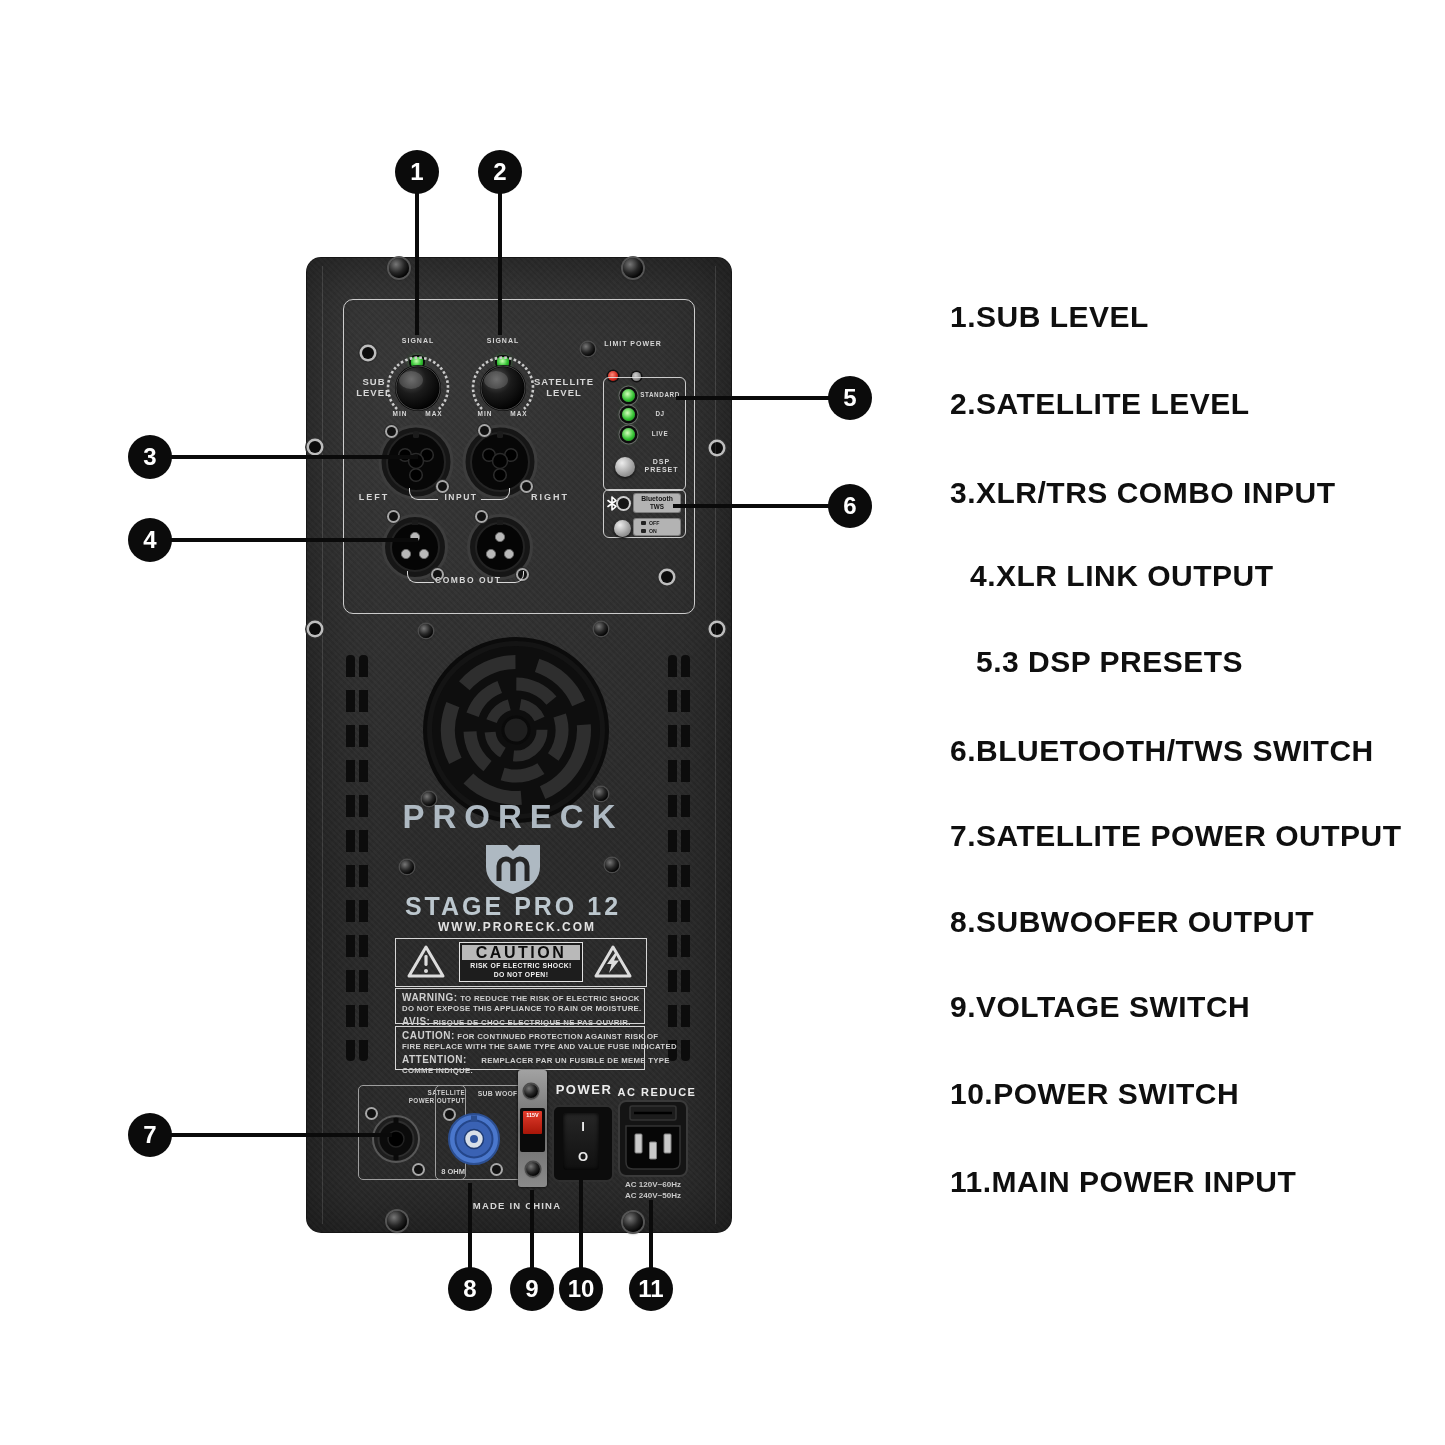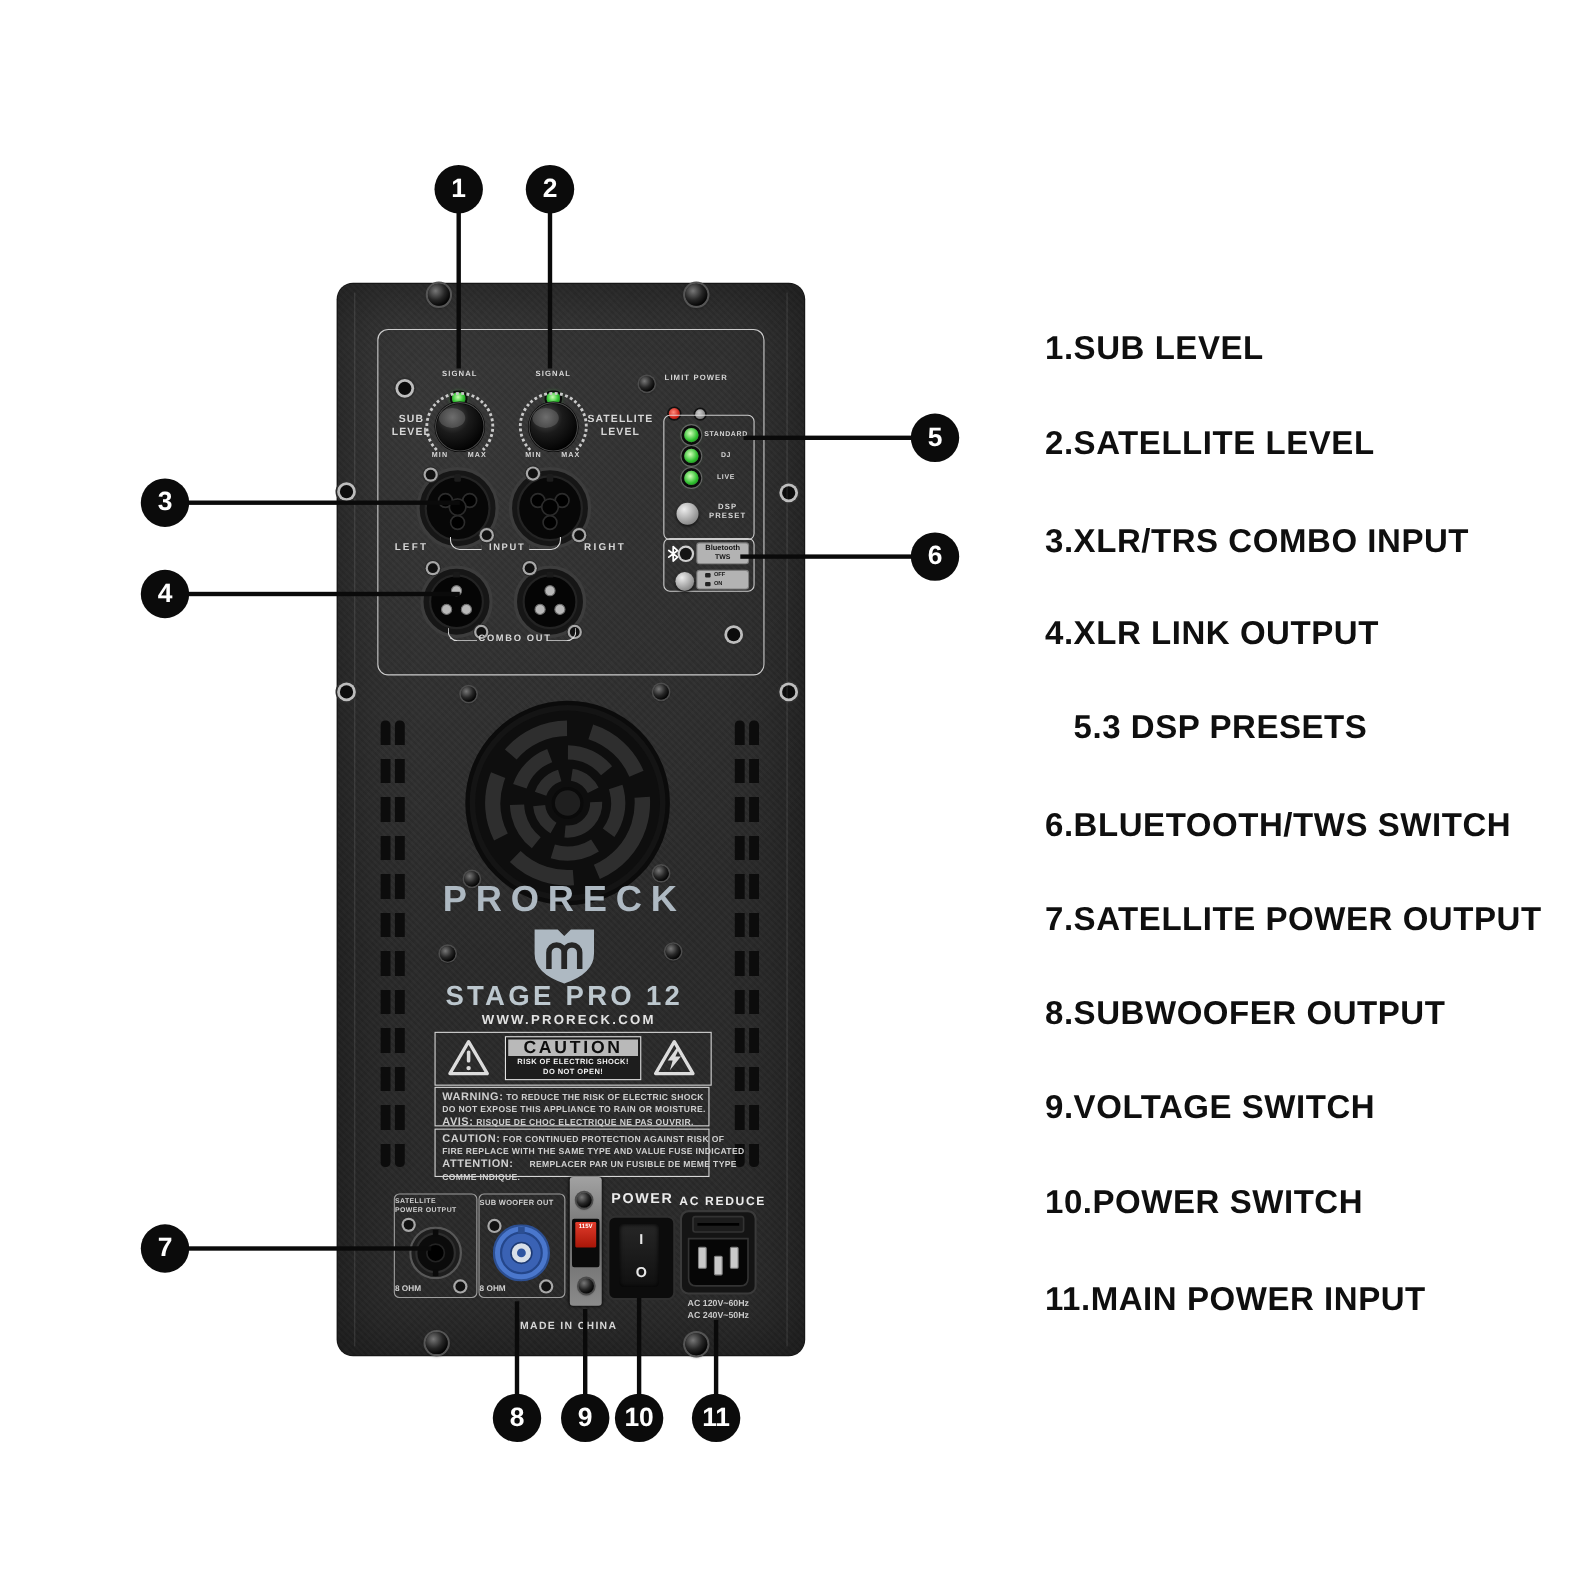--- a/index.html
+++ b/index.html
@@ -57,21 +57,21 @@
   
   .tbox{position:absolute;border:1.5px solid #d6d6d6;color:#cfcfcf;font-weight:700;}
   .tl{font-size:7.8px;line-height:1.32;letter-spacing:.3px;white-space:nowrap;}
   .tp{font-size:10px;letter-spacing:.5px;}
   .clabel{position:absolute;border:1px solid #e2e2e2;background:#1d1d1d;text-align:center;}
   .clabel .bar{margin:2px;background:#b9b9b9;color:#0d0d0d;font-weight:700;font-size:16px;
       letter-spacing:2.5px;line-height:15px;}
   .clabel .sub{color:#f2f2f2;font-weight:700;font-size:6.8px;line-height:1.3;letter-spacing:.4px;}
   
   .cbox{position:absolute;border:1px solid #9e9e9e;border-radius:5px;color:#cfcfcf;font-weight:700;
-      text-align:left;}
+      text-align:right;padding-left:32px;}
   
   .callout{position:absolute;width:44px;height:44px;border-radius:50%;background:#0b0b0b;color:#fff;
       font-weight:700;font-size:24px;display:flex;align-items:center;justify-content:center;z-index:6;}
   .cline{position:absolute;background:#0a0a0a;z-index:5;}
   .legend-item{position:absolute;left:950px;font-weight:700;font-size:30px;color:#0f0f0f;
       letter-spacing:.5px;white-space:nowrap;}
   .rocker{position:absolute;left:245px;top:847px;width:58px;height:73px;background:#0c0c0c;
       border:2px solid #2f2f2f;border-radius:7px;}
   .rocker .pad{position:absolute;left:9px;top:6px;width:36px;height:57px;border-radius:4px;
       background:linear-gradient(180deg,#262626,#101010);box-shadow:inset 0 0 4px #000;}
@@ -390,21 +390,21 @@
   <div class="callout" style="left:128px;top:1113px;">7</div>
   <div class="callout" style="left:448px;top:1267px;">8</div>
   <div class="callout" style="left:510px;top:1267px;">9</div>
   <div class="callout" style="left:559px;top:1267px;">10</div>
   <div class="callout" style="left:629px;top:1267px;">11</div>
 
   <div>
     <div class="legend-item" style="top:300px;">1.SUB LEVEL</div>
     <div class="legend-item" style="top:387px;">2.SATELLITE LEVEL</div>
     <div class="legend-item" style="top:476px;">3.XLR/TRS COMBO INPUT</div>
-    <div class="legend-item" style="top:559px;">4.XLR LINK OUTPUT</div>
+    <div class="legend-item" style="top:559px;margin-left:20px;">4.XLR LINK OUTPUT</div>
     <div class="legend-item" style="top:645px;margin-left:26px;">5.3 DSP PRESETS</div>
     <div class="legend-item" style="top:734px;">6.BLUETOOTH/TWS SWITCH</div>
     <div class="legend-item" style="top:819px;">7.SATELLITE POWER OUTPUT</div>
     <div class="legend-item" style="top:905px;">8.SUBWOOFER OUTPUT</div>
     <div class="legend-item" style="top:990px;">9.VOLTAGE SWITCH</div>
     <div class="legend-item" style="top:1077px;">10.POWER SWITCH</div>
     <div class="legend-item" style="top:1165px;">11.MAIN POWER INPUT</div>
   </div>
 
 </div>

